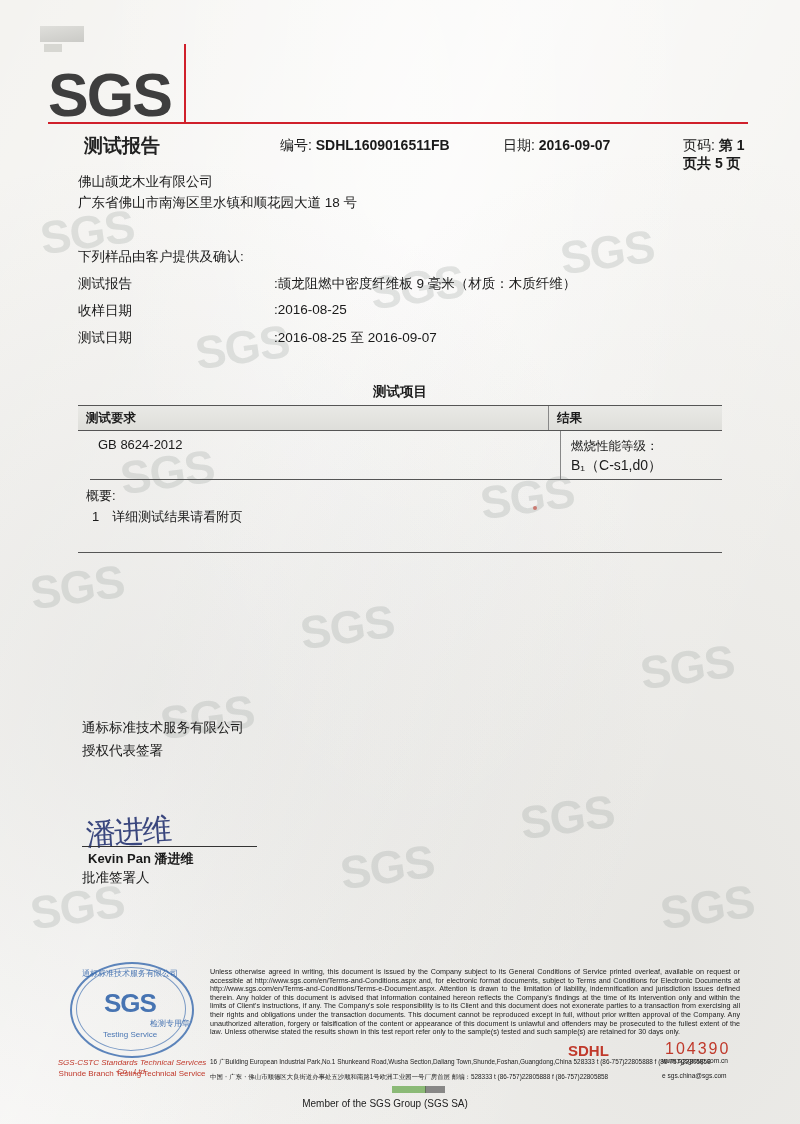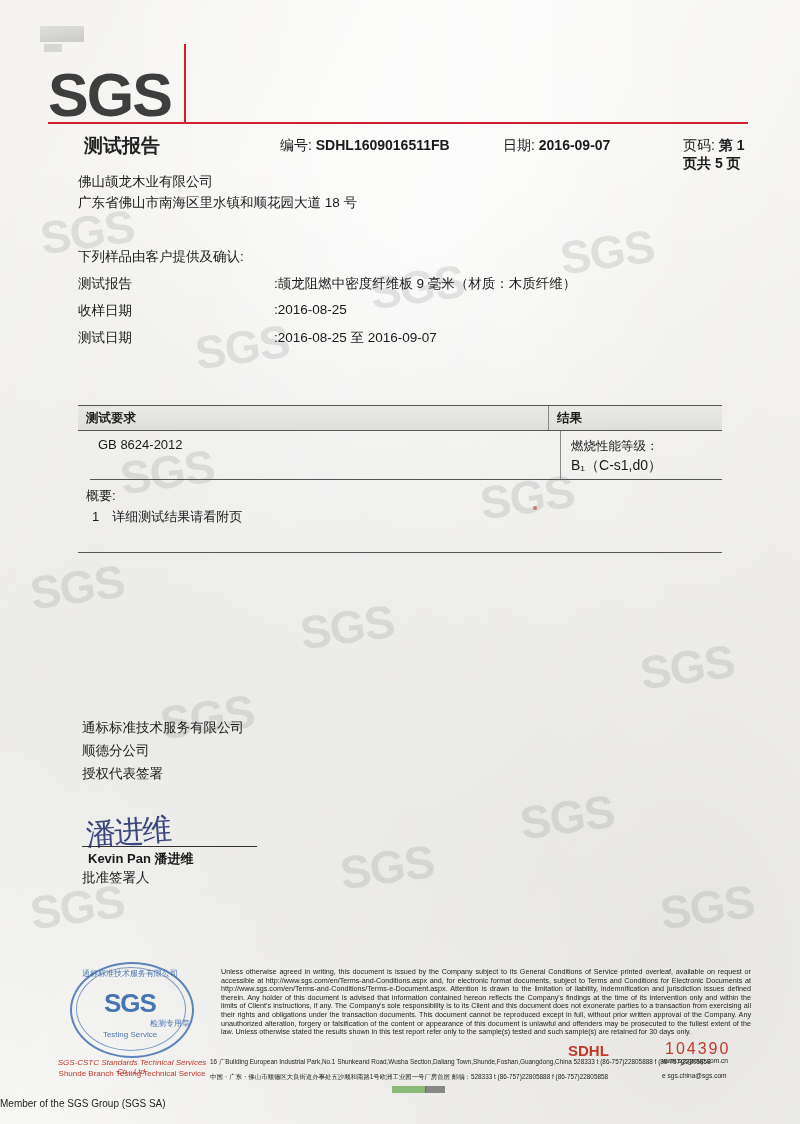--- a/index.html
+++ b/index.html
@@ -167,38 +167,38 @@
   .stamp-red1{
     position:absolute;left:-18px;top:96px;width:160px;text-align:center;
     font-size:8px;color:#c0392b;font-style:italic;
   }
   .stamp-red2{
     position:absolute;left:-18px;top:107px;width:160px;text-align:center;
     font-size:8px;color:#c0392b;
   }
   .legal{
     position:absolute;left:210px;top:968px;width:530px;
-    font-size:7.2px;line-height:8.6px;color:#222;text-align:justify;margin-left:11px;
+    font-size:7.2px;line-height:8.6px;color:#222;text-align:justify;
   }
   .addr1{
     position:absolute;left:210px;top:1058px;width:530px;font-size:6.4px;color:#222;
   }
   .addr2{
     position:absolute;left:210px;top:1073px;width:530px;font-size:6.4px;color:#222;
   }
   .addr-right1{position:absolute;left:662px;top:1057px;font-size:6.6px;color:#222;}
   .addr-right2{position:absolute;left:662px;top:1072px;font-size:6.6px;color:#222;}
   .sdhl{
     position:absolute;left:568px;top:1042px;font-size:15px;font-weight:bold;color:#c0392b;
   }
   .docnum{
     position:absolute;left:665px;top:1040px;font-size:16px;color:#c0392b;letter-spacing:2px;
   }
   .member{
-    position:absolute;left:0;top:1098px;width:770px;text-align:left;
+    position:absolute;left:0;top:1098px;width:770px;text-align:center;
     font-size:10px;color:#222;
   }
   .chip-green{
     position:absolute;left:392px;top:1086px;width:34px;height:7px;background:#6aa84f;opacity:.75;
   }
   .chip-dark{
     position:absolute;left:425px;top:1086px;width:20px;height:7px;background:#444;opacity:.6;
   }
   .dot-red{
     position:absolute;left:533px;top:506px;width:4px;height:4px;border-radius:50%;background:#c0392b;opacity:.6;
@@ -261,20 +261,21 @@
     <div class="info-row">
       <div class="info-label">收样日期</div>
       <div class="info-val">:2016-08-25</div>
     </div>
     <div class="info-row">
       <div class="info-label">测试日期</div>
       <div class="info-val">:2016-08-25 至 2016-09-07</div>
     </div>
   </div>
 
+  <div class="ti-title">测试项目</div>
   <div class="tbl">
     <div class="hdr">
       <div class="c1">测试要求</div>
       <div class="c2">结果</div>
     </div>
     <div class="row">
       <div class="c1">GB 8624-2012</div>
       <div class="c2">
         <div class="sub">燃烧性能等级：</div>
         <div class="sub-b1">B₁（C-s1,d0）</div>
@@ -282,21 +283,20 @@
     </div>
     <div class="summary">
       <div>概要:</div>
       <div class="item">1　详细测试结果请看附页</div>
     </div>
   </div>
   <div class="dot-red"></div>
 
   <div class="sig-block">
     <div>通标标准技术服务有限公司</div>
-    <div>顺德分公司</div>
     <div>授权代表签署</div>
   </div>
   <div class="sig-script">潘进维</div>
   <div class="sig-line"></div>
   <div class="sig-name">Kevin Pan 潘进维</div>
   <div class="sig-role">批准签署人</div>
 
   <div class="footer-stamp">
     <div class="stamp-ellipse"></div>
     <div class="stamp-ellipse2"></div>

